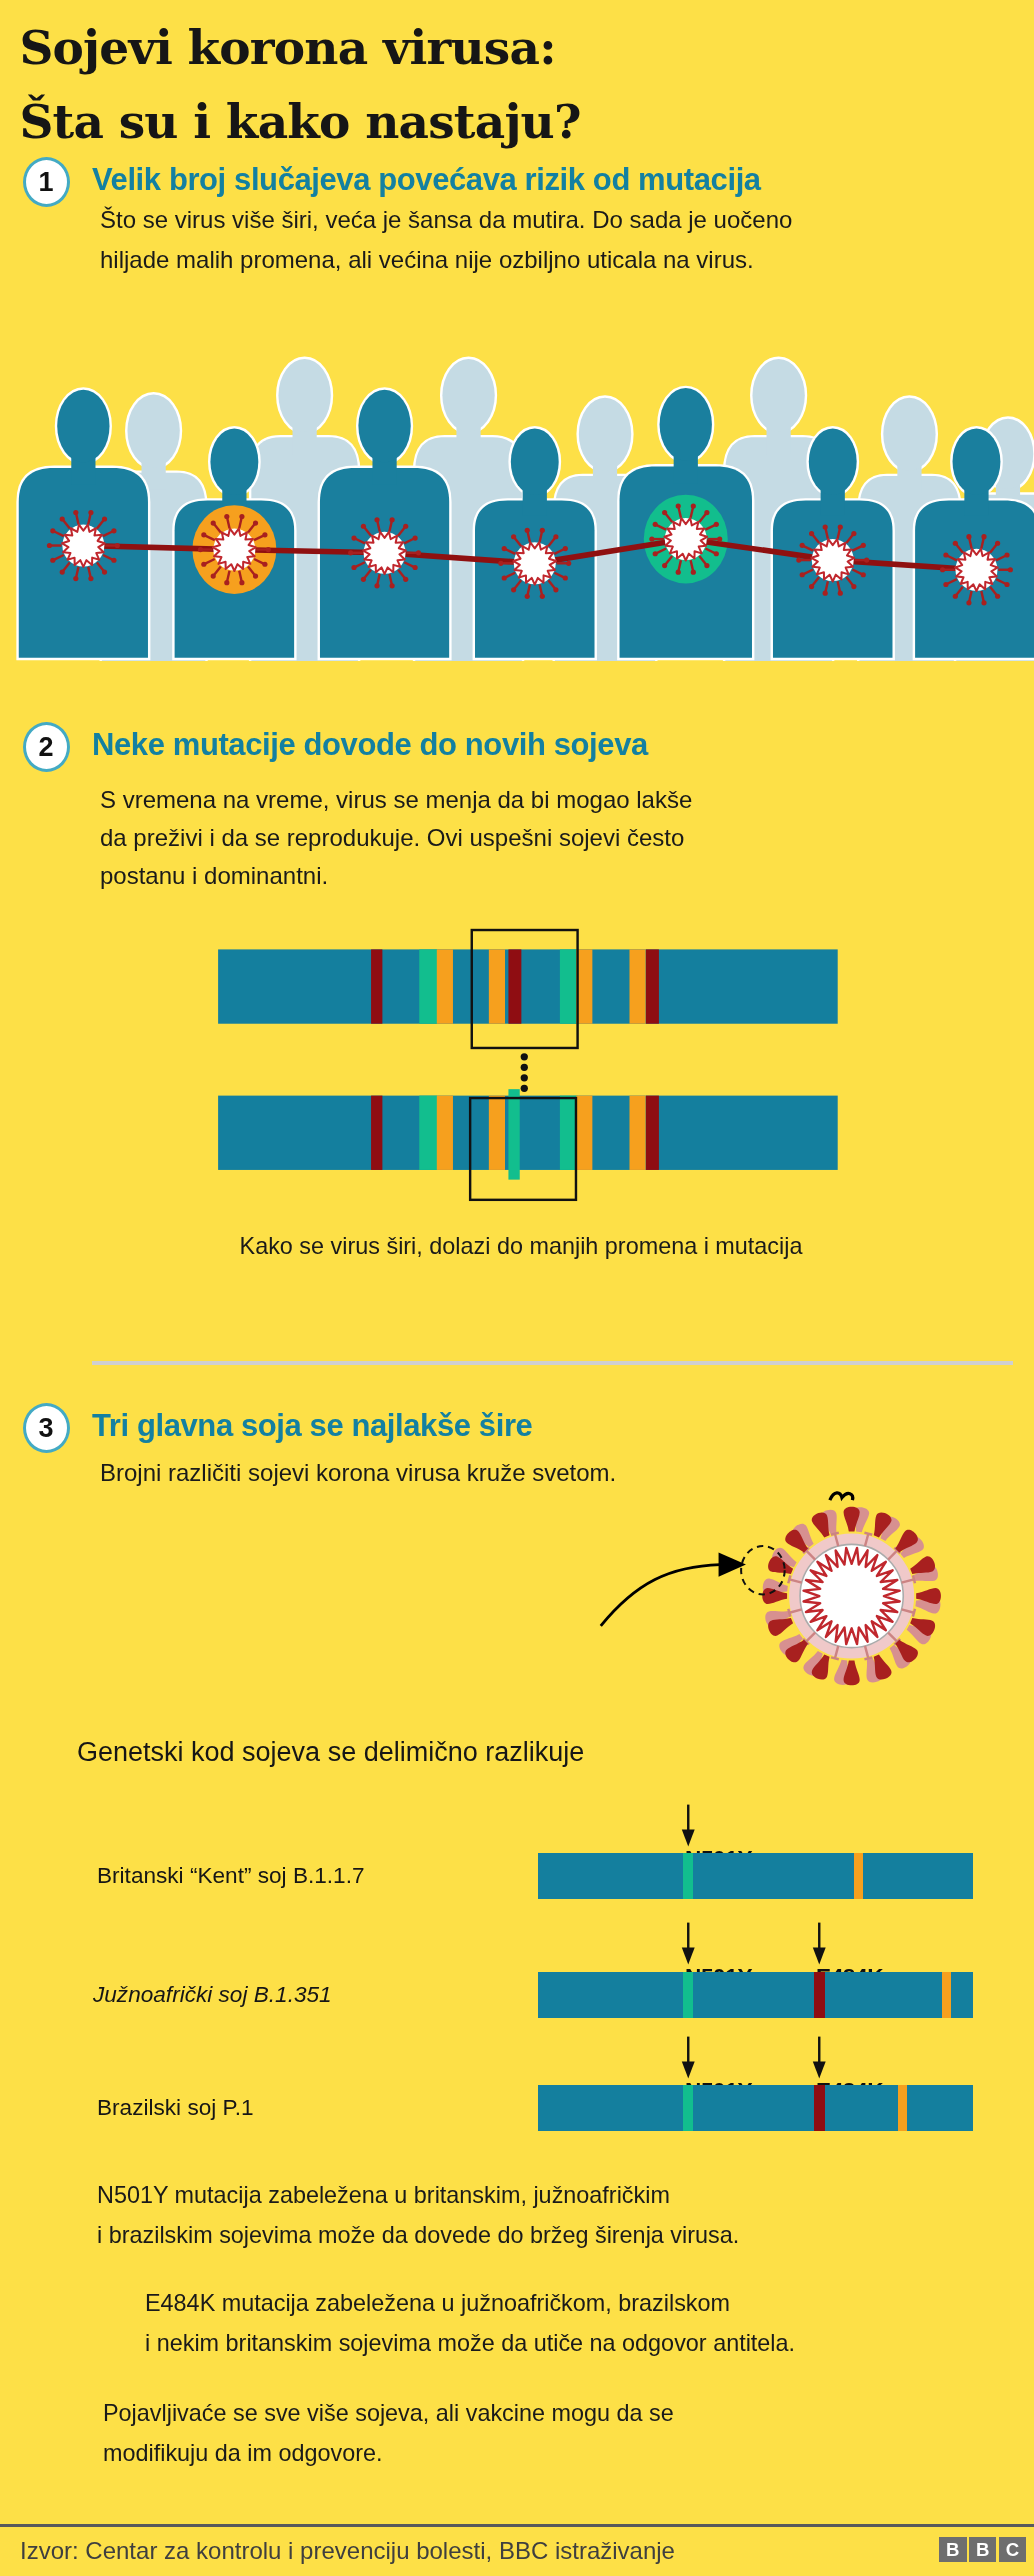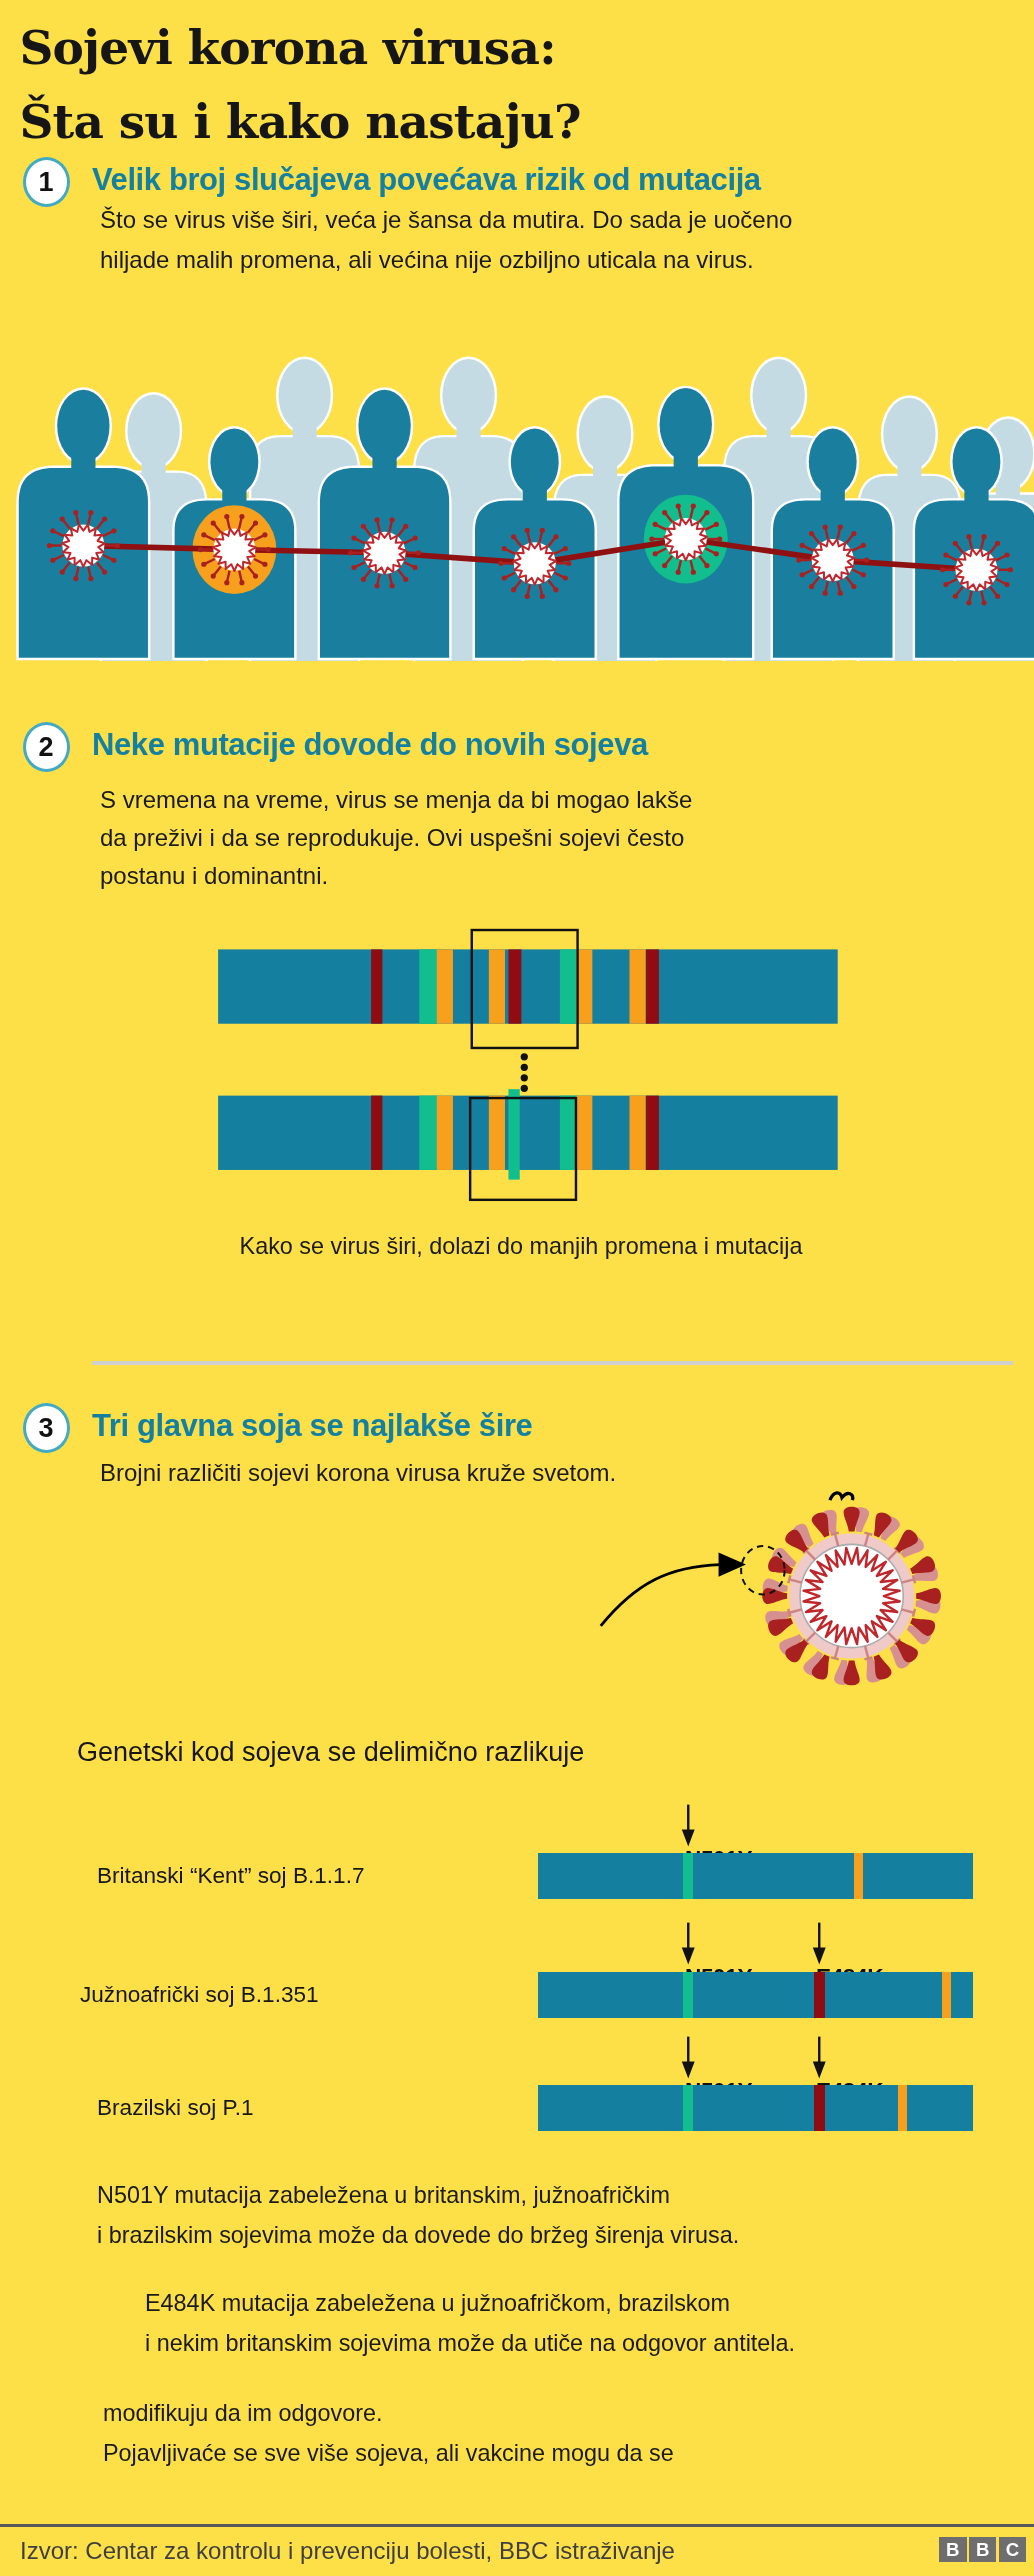--- a/index.html
+++ b/index.html
@@ -531,21 +531,21 @@
           <span class="mut-label">N501Y</span>
         </div>
         <div class="mut-ann" style="left: 812px; top: 0px;">
           <svg width="14.5" height="45" viewBox="0 0 18 56">
             <rect x="7.5" y="2" width="3" height="33" fill="#111"></rect>
             <polygon points="1,33 17,33 9,54" fill="#111"></polygon>
           </svg>
           <span class="mut-label">E484K</span>
         </div>
       </div>
-    <div class="abs strain-name" style="left:80px; top:1982px;">Južnoafrički soj B.1.351</div>
+    <div class="abs strain-name" style="left:93px; top:1982px;font-style:italic;">Južnoafrički soj B.1.351</div>
     <div class="abs strain-bar" style="top:1972px;">
         <div class="stripe" style="left: 145px; width: 9.7px; background: rgb(18, 190, 142);"></div>
         <div class="stripe" style="left: 276px; width: 11.3px; background: rgb(143, 13, 18);"></div>
         <div class="stripe" style="left: 404px; width: 9px; background: rgb(246, 160, 30);"></div>
       </div>
   </div>
 
   <div>
     <div class="abs ann-row" style="left:0; top:2035px; width:1034px; height:50px;">
         <div class="mut-ann" style="left: 681px; top: 0px;">
@@ -573,22 +573,22 @@
 
   <div class="abs note" style="left:97px; top:2175px;">
     <div>N501Y mutacija zabeležena u britanskim, južnoafričkim</div>
     <div>i brazilskim sojevima može da dovede do bržeg širenja virusa.</div>
   </div>
   <div class="abs note" style="left:97px; top:2283px;margin-left:48px;">
     <div>E484K mutacija zabeležena u južnoafričkom, brazilskom</div>
     <div>i nekim britanskim sojevima može da utiče na odgovor antitela.</div>
   </div>
   <div class="abs note" style="left:103px; top:2393px;">
+    <div>Pojavljivaće se sve više sojeva, ali vakcine mogu da se</div>
     <div>modifikuju da im odgovore.</div>
-    <div>Pojavljivaće se sve više sojeva, ali vakcine mogu da se</div>
   </div>
 
   <div class="abs footer-line" style="left:0; top:2524px;"></div>
   <div class="abs footer-text" style="left:20px; top:2537px;">Izvor: Centar za kontrolu i prevenciju bolesti, BBC istraživanje</div>
   <div class="abs bbc-logo" style="left:939px; top:2537px;">
     <div class="bbc-box">B</div>
     <div class="bbc-box">B</div>
     <div class="bbc-box">C</div>
   </div>
 

